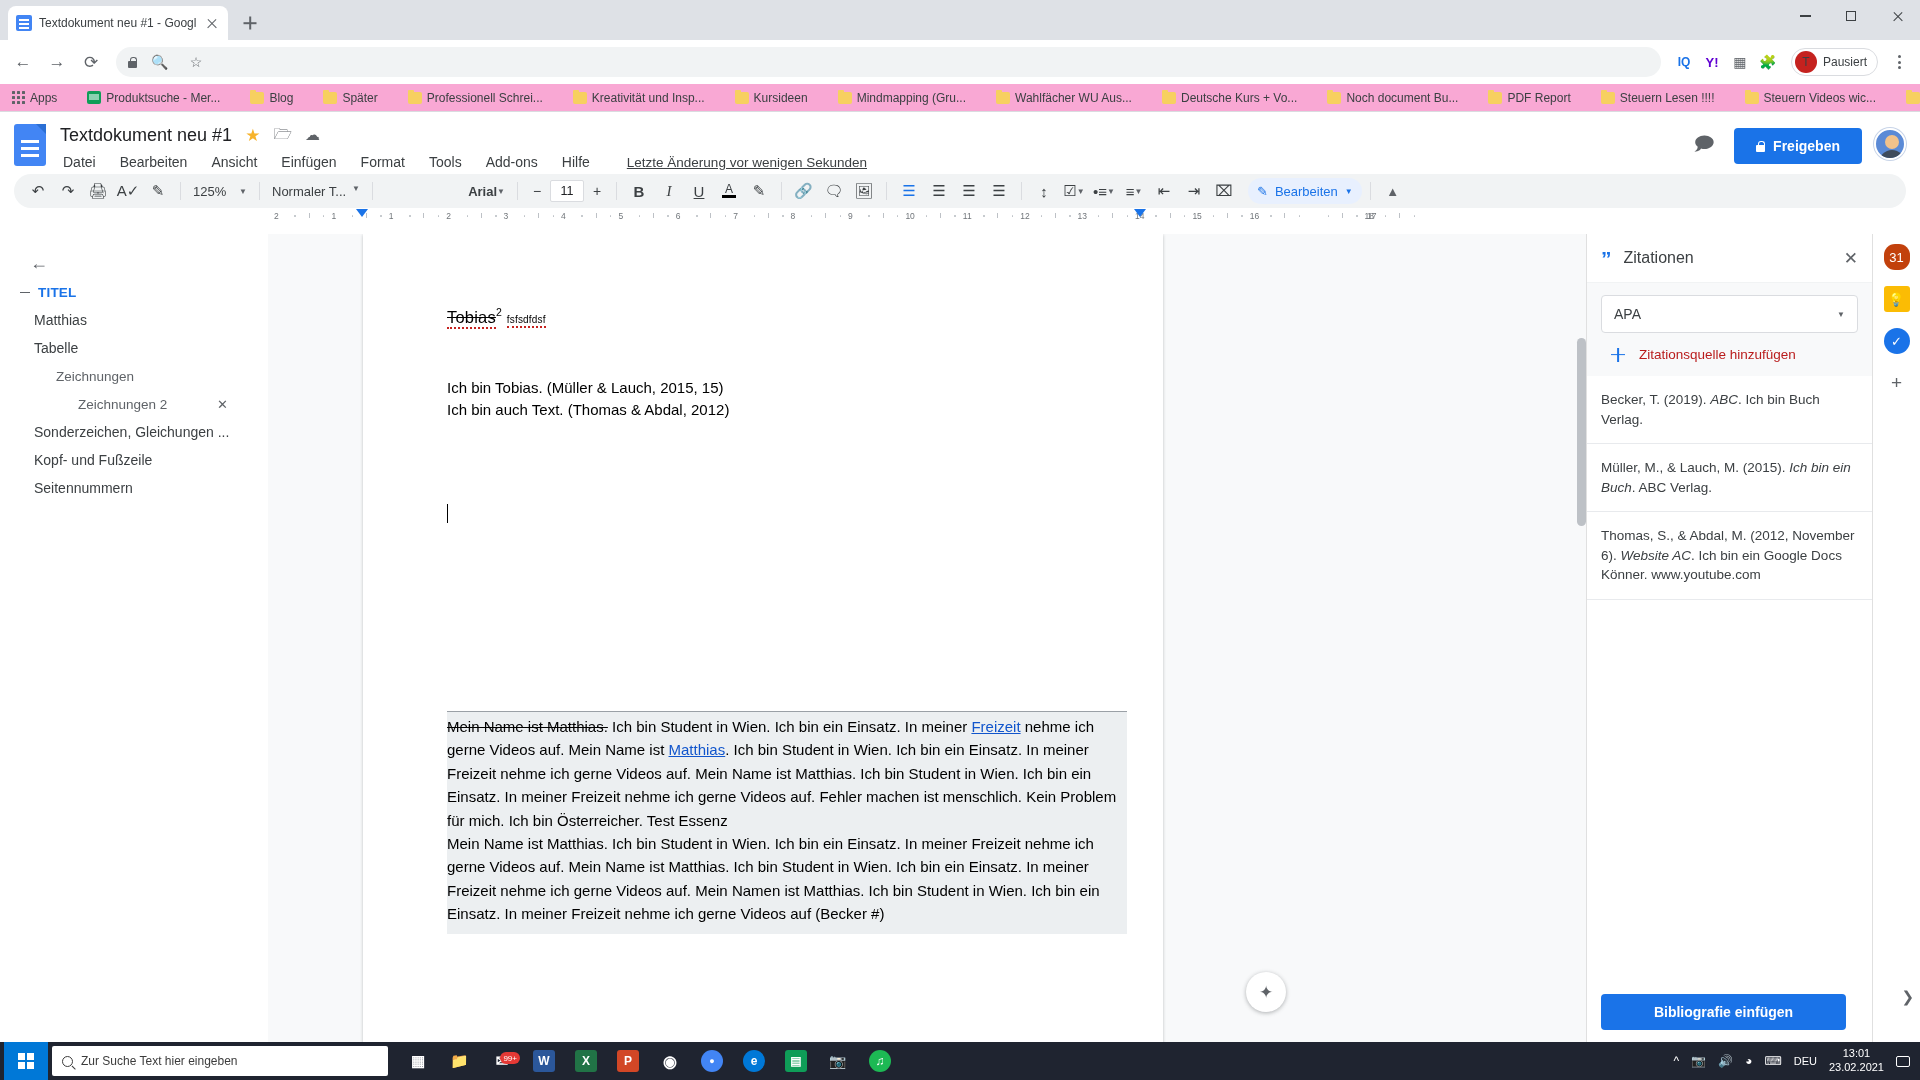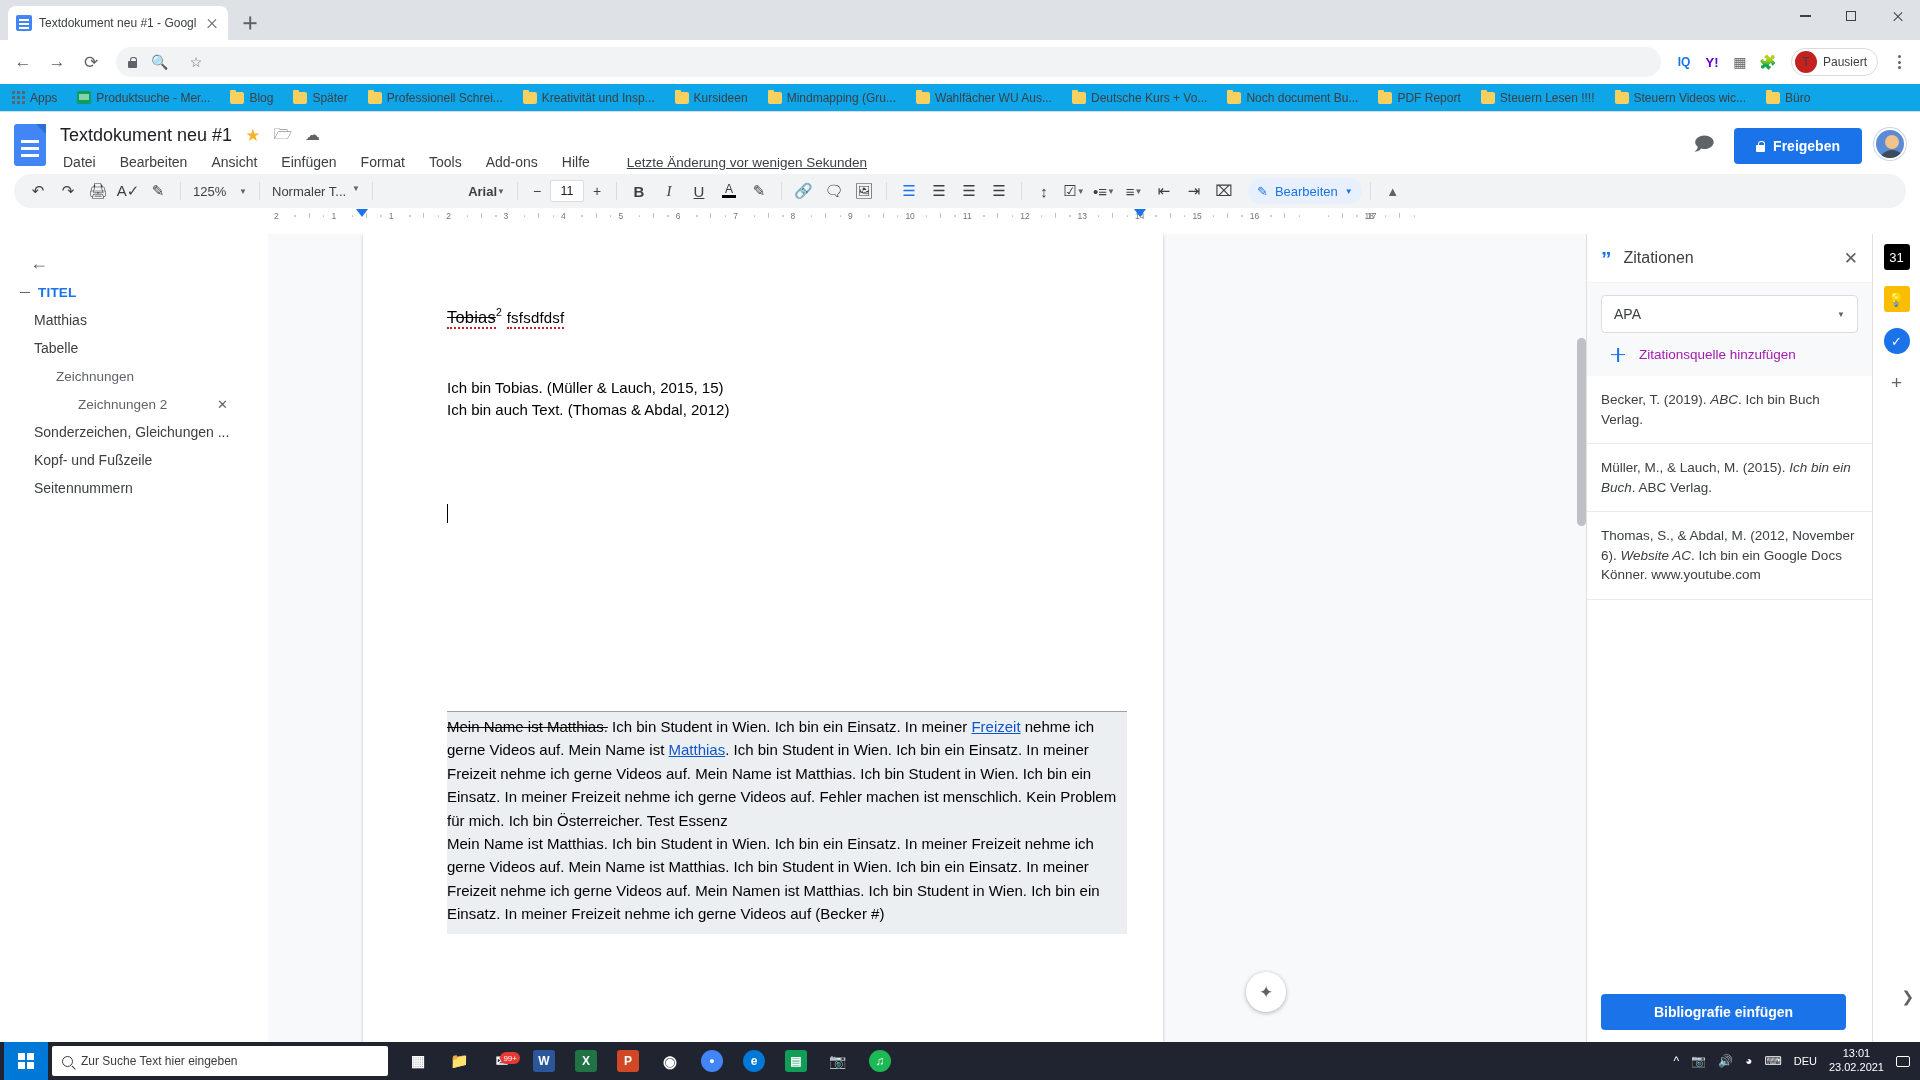--- a/index.html
+++ b/index.html
@@ -71,21 +71,21 @@
     border-radius: 15px; height: 28px; padding: 0 10px 0 3px; margin-left: 6px;
   }
   .avatar-circle {
     width: 22px; height: 22px; border-radius: 50%; background: #c5221f; color: #fff;
     font-size: 12px; display: flex; align-items: center; justify-content: center;
   }
   .avatar-chip span { font-size: 12px; color: #3c4043; }
   .menu-dots { width: 26px; height: 26px; display: flex; flex-direction: column; align-items: center; justify-content: center; gap: 2.5px; margin-left: 4px; }
   .menu-dots i { width: 3px; height: 3px; border-radius: 50%; background: #5f6368; display: block; }
 
-  .bookmarks { height: 28px; background: #0ea5e9; display: flex; padding: 0 6px; gap: 8px; border-bottom: 1px solid #dadce0; overflow: hidden; }
+  .bookmarks { height: 28px; background: #f9a8d4; display: flex; padding: 0 6px; gap: 18px; border-bottom: 1px solid #dadce0; overflow: hidden; }
   .bm { display: flex; align-items: center; gap: 5px; padding: 3px 6px; border-radius: 4px; white-space: nowrap; flex: 0 0 auto; }
   .bm-label { font-size: 12px; color: #3c4043; }
   .bm-folder { width: 14px; height: 12px; background: #f7d060; border-radius: 1px 2px 2px 2px; position: relative; flex: 0 0 auto; }
   .bm-folder::before { content: ""; position: absolute; top: -2px; left: 0; width: 6px; height: 3px; background: #f7d060; border-radius: 1px 1px 0 0; }
   .apps-grid { display: grid; grid-template-columns: repeat(3, 3px); grid-template-rows: repeat(3, 3px); gap: 2px; flex: 0 0 auto; }
   .apps-grid i { width: 3px; height: 3px; background: #5f6368; border-radius: 0.5px; }
   .bm-icon-teal { width: 14px; height: 13px; background: #0f9d58; border-radius: 2px; flex: 0 0 auto; position: relative; }
   .bm-icon-teal::after { content: ""; position: absolute; left: 2px; top: 3px; width: 10px; height: 6px; background: #8ad1b0; }
 
   
@@ -173,21 +173,21 @@
 
   .doc-scroll { flex: 1; position: relative; overflow: hidden; background: #f8f9fa; }
   .page-sheet {
     position: absolute; left: 95px; top: 0; width: 800px; height: 1000px; background: #fff;
     box-shadow: 0 1px 3px rgba(60,64,67,.3);
   }
   .doc-body { padding: 72px 84px 0 84px; }
   .doc-heading { font-size: 16.5px; color: #000; letter-spacing: .2px; }
   .strike { text-decoration: line-through; }
   .sup { font-size: 10.5px; vertical-align: super; }
-  .small-txt { font-size: 15px; }
+  .small-txt { font-size: 10px; }
   .squiggle { border-bottom: 2px dotted #c5221f; padding-bottom: 1px; }
   .doc-para { font-size: 15px; color: #000; line-height: 1.52; margin-top: 50px; }
   .caret-line { width: 1px; height: 19px; background: #000; margin-top: 82px; }
   .block-quote {
     margin-top: 188px; background: #eceff1; border-top: 1px solid #9aa0a6;
     font-size: 15px; line-height: 1.56; color: #000; padding: 3px 10px 8px 0; width: 680px;
   }
   .lnk { color: #1155cc; text-decoration: underline; }
 
   .vscroll { position: absolute; right: 0; top: 104px; width: 9px; height: 188px; background: #bdc1c6; border-radius: 5px; }
@@ -197,21 +197,21 @@
   .cit-header { height: 48px; display: flex; align-items: center; padding: 0 14px; gap: 12px; }
   .quote-icon { color: #1a73e8; font-size: 21px; font-weight: bold; line-height: 1; }
   .cit-title { font-size: 16px; color: #3c4043; flex: 1; }
   .cit-close { color: #5f6368; font-size: 17px; }
   .cit-controls { background: #f8f9fa; padding: 12px 14px 14px 14px; border-top: 1px solid #f1f3f4; }
   .cit-select {
     height: 38px; background: #fff; border: 1px solid #dadce0; border-radius: 4px;
     display: flex; align-items: center; justify-content: space-between; padding: 0 12px;
     font-size: 14px; color: #3c4043;
   }
-  .cit-add { display: flex; align-items: center; gap: 14px; margin-top: 14px; padding-left: 10px; color: #a21caf; font-size: 13.5px; }
+  .cit-add { display: flex; align-items: center; gap: 14px; margin-top: 14px; padding-left: 10px; color: #b91c1c; font-size: 13.5px; }
   .plus { position: relative; width: 14px; height: 14px; flex: 0 0 auto; }
   .plus::before, .plus::after { content: ""; position: absolute; background: #1a73e8; left: 50%; top: 50%; }
   .plus::before { width: 14px; height: 1.8px; transform: translate(-50%,-50%); }
   .plus::after { width: 1.8px; height: 14px; transform: translate(-50%,-50%); }
   .cit-list { flex: 1; overflow: hidden; }
   .cit-entry { padding: 14px 14px; font-size: 13.5px; line-height: 1.45; color: #3c4043; border-bottom: 1px solid #e8eaed; }
   .cit-entry i { font-style: italic; }
   .cit-footer { position: absolute; left: 0; right: 12px; bottom: 0; padding: 12px 14px; background: #fff; display: flex; justify-content: center; }
   .biblio-btn {
     background: #1a73e8; color: #fff; font-size: 14px; font-weight: bold; height: 36px;
@@ -219,21 +219,21 @@
   }
   .explore-fab {
     position: absolute; right: 300px; bottom: 30px; width: 40px; height: 40px; border-radius: 50%;
     background: #fff; box-shadow: 0 1px 4px rgba(60,64,67,.4); display: flex; align-items: center; justify-content: center;
     color: #5f6368; font-size: 17px;
   }
 
   
   .rail { width: 48px; background: #fff; border-left: 1px solid #e0e0e0; display: flex; flex-direction: column; align-items: center; padding-top: 10px; gap: 16px; flex: 0 0 auto; }
   .rail-icon { width: 26px; height: 26px; border-radius: 3px; display: flex; align-items: center; justify-content: center; font-size: 13px; color: #fff; }
-  .rail-cal { background: #000000; }
+  .rail-cal { background: #c2410c; border-radius: 11px; }
   .rail-keep { background: #fbbc04; }
   .rail-tasks { background: #1a73e8; border-radius: 50%; }
   .rail-plus { color: #5f6368; font-size: 19px; background: none; }
   .rail-expand { position: absolute; right: 6px; bottom: 36px; color: #5f6368; font-size: 15px; }
 
   
   .taskbar {
     position: absolute; left: 0; bottom: 0; width: 1920px; height: 38px;
     background: #1f2430; display: flex; align-items: center; padding: 0 4px;
   }

